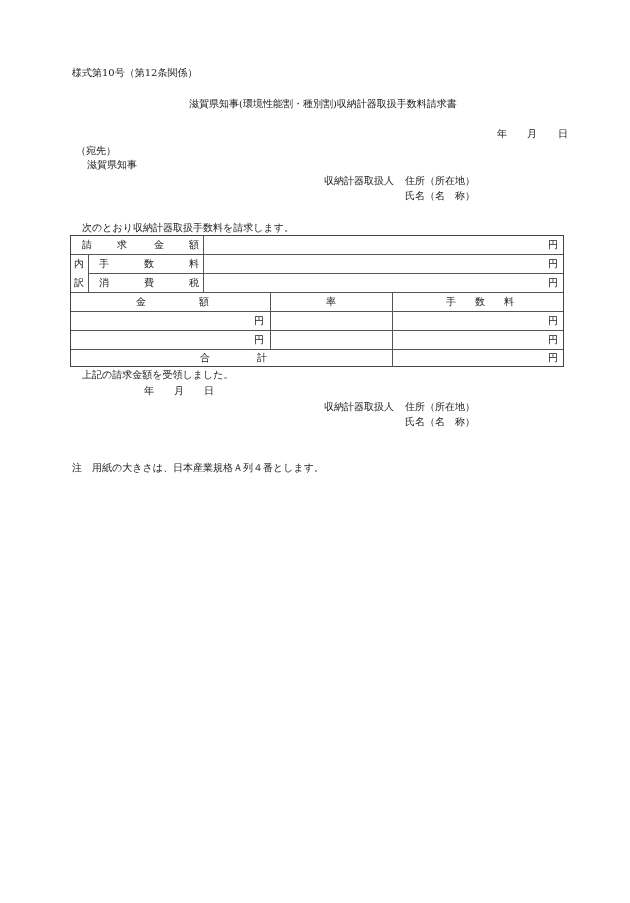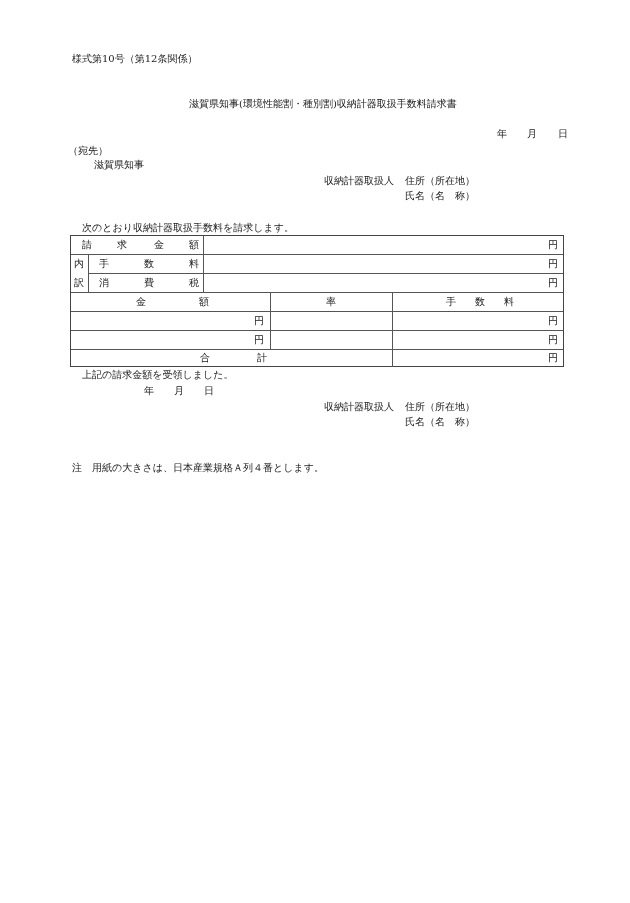--- a/index.html
+++ b/index.html
@@ -30,29 +30,29 @@
     }
     .hline { position: absolute; left: 0; right: 0; height: 0; border-top: 1px solid #555; }
     .hline.part { left: 17px; }
     .vline { position: absolute; top: 0; width: 0; border-left: 1px solid #555; }
     .cell-text { position: absolute; white-space: nowrap; line-height: 12px; font-size: 10px; }
     .yen { position: absolute; font-size: 10px; line-height: 12px; }
   </style>
 </head>
 <body>
 
-<div class="abs" style="left:72px; top:53px;">様式第10号（第12条関係）</div>
+<div class="abs" style="left:72px; top:67px;">様式第10号（第12条関係）</div>
 <div class="abs" style="left:189px; top:98px;">滋賀県知事(環境性能割・種別割)収納計器取扱手数料請求書</div>
 
 <div class="abs" style="left:497px; top:128px;">年</div>
 <div class="abs" style="left:527px; top:128px;">月</div>
 <div class="abs" style="left:558px; top:128px;">日</div>
 
-<div class="abs" style="left:68px; top:145px;">（宛先）</div>
-<div class="abs" style="left:94px; top:159px;">滋賀県知事</div>
+<div class="abs" style="left:76px; top:145px;">（宛先）</div>
+<div class="abs" style="left:87px; top:159px;">滋賀県知事</div>
 
 <div class="abs" style="left:324px; top:175px;">収納計器取扱人</div>
 <div class="abs" style="left:405px; top:175px;">住所（所在地）</div>
 <div class="abs" style="left:405px; top:190px;">氏名（名　称）</div>
 
 <div class="abs" style="left:82px; top:222px;">次のとおり収納計器取扱手数料を請求します。</div>
 
 <div class="tbl">
 
   <div class="hline" style="top:18px;"></div>

